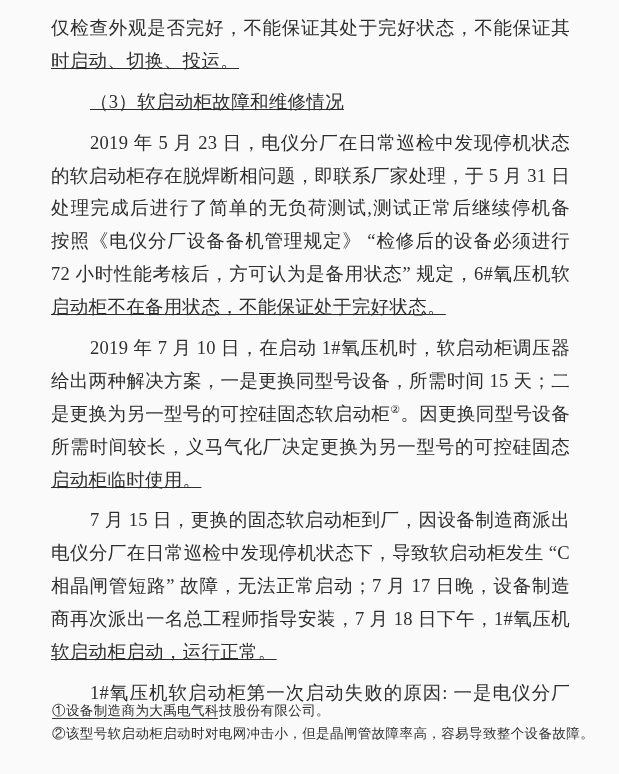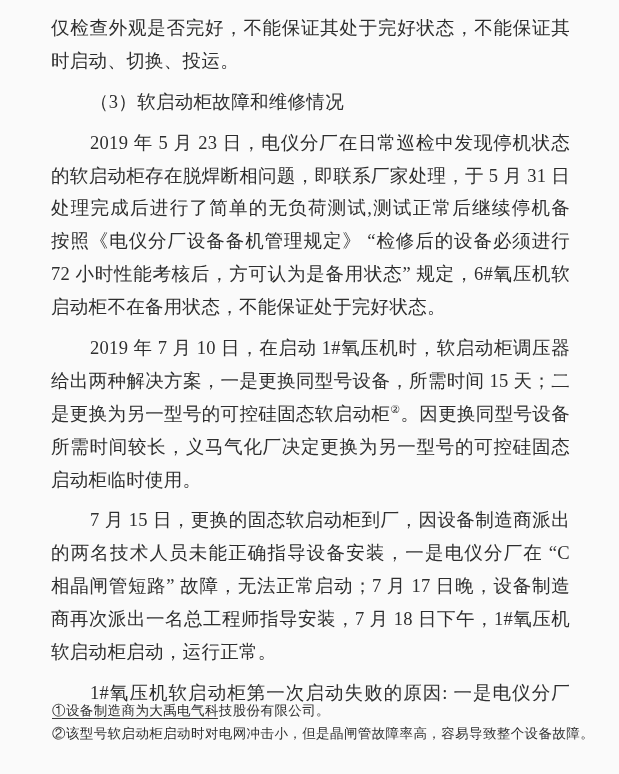--- a/index.html
+++ b/index.html
@@ -31,20 +31,21 @@
     white-space: pre;
   }
   .j {
     text-align: justify;
     text-align-last: justify;
     white-space: normal;
   }
   .l {
     text-align: left;
     text-align-last: left;
+    text-decoration: underline;
   }
   .ind {
     padding-left: 39px;
     margin-top: 8px;
   }
   .bl sup {
     font-size: 11px;
     line-height: 0;
     vertical-align: super;
   }
@@ -84,21 +85,21 @@
     <div class="bl j">处理完成后进行了简单的无负荷测试,测试正常后继续停机备用。</div>
     <div class="bl j">按照《电仪分厂设备备机管理规定》 “检修后的设备必须进行</div>
     <div class="bl j">72 小时性能考核后，方可认为是备用状态” 规定，6#氧压机软</div>
     <div class="bl l">启动柜不在备用状态，不能保证处于完好状态。</div>
     <div class="bl j ind">2019 年 7 月 10 日，在启动 1#氧压机时，软启动柜调压器烧</div>
     <div class="bl j">给出两种解决方案，一是更换同型号设备，所需时间 15 天；二</div>
     <div class="bl j">是更换为另一型号的可控硅固态软启动柜<sup>②</sup>。因更换同型号设备</div>
     <div class="bl j">所需时间较长，义马气化厂决定更换为另一型号的可控硅固态软</div>
     <div class="bl l">启动柜临时使用。</div>
     <div class="bl j ind">7 月 15 日，更换的固态软启动柜到厂，因设备制造商派出</div>
-    <div class="bl j">的两名技术人员未能正确指导设备安装，一是电仪分厂在 “C</div>
+    <div class="bl j">电仪分厂在日常巡检中发现停机状态下，导致软启动柜发生 “C</div>
     <div class="bl j">相晶闸管短路” 故障，无法正常启动；7 月 17 日晚，设备制造</div>
     <div class="bl j">商再次派出一名总工程师指导安装，7 月 18 日下午，1#氧压机</div>
     <div class="bl l">软启动柜启动，运行正常。</div>
     <div class="bl j ind">1#氧压机软启动柜第一次启动失败的原因: 一是电仪分厂在</div>
   </div>
 
   <div class="footnote-sep"></div>
 
   <div class="footnotes">
     <div class="fn">①设备制造商为大禹电气科技股份有限公司。</div>

